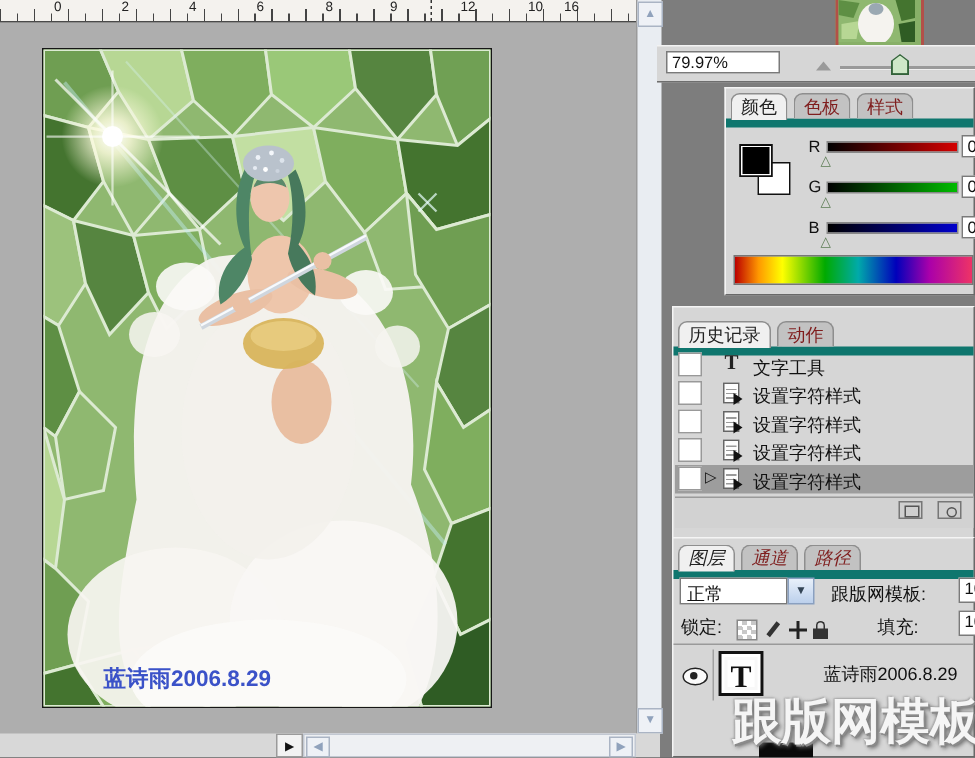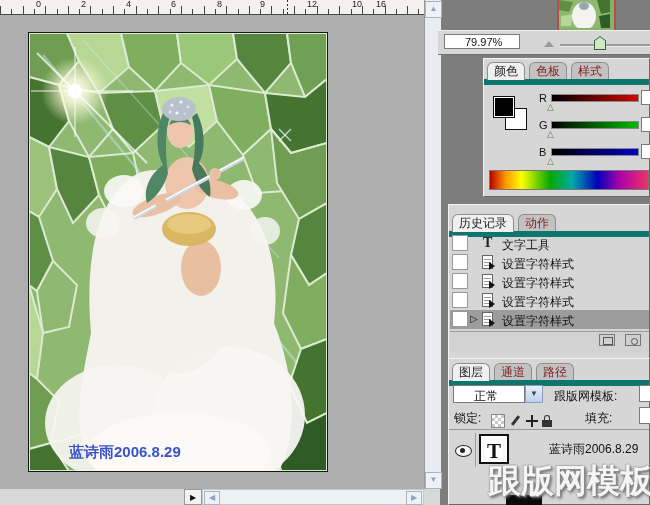--- a/index.html
+++ b/index.html
@@ -28,21 +28,21 @@
   #status-menu-btn{left:184px;top:0;width:18px;height:16px;background:#f2f2f2;border:1px solid #9a9a9a;box-sizing:border-box;}
   #status-menu-btn::before{content:"▶";font-size:8px;color:#111;position:absolute;left:5px;top:3px;}
   
   .palette{background:#d6d6d6;border:1px solid;border-color:#f4f4f4 #686868 #686868 #f4f4f4;box-sizing:border-box;}
   .tabrow{position:absolute;left:0;right:0;height:18px;border-bottom:6px solid #0f766e;}
   .tab{position:relative;float:left;height:17px;margin:1px 1px 0 3px;padding:0 6px;
        font-size:12px;line-height:16px;color:#222;background:#c2c2c2;
        border:1px solid #8e8e8e;border-bottom:none;border-radius:6px 6px 0 0;box-sizing:border-box;}
   .tab.active{background:#f0f0f0;height:18px;z-index:2;}
   .tab.inactive{color:#7f1d1d;}
-  .vbox{background:#fff;border:1px solid #7a7a7a;font-size:11px;color:#111;line-height:14px;padding-left:20px;box-sizing:border-box;}
+  .vbox{background:#fff;border:1px solid #7a7a7a;font-size:11px;color:#111;line-height:14px;padding-left:3px;box-sizing:border-box;}
   
   #nav-strip{left:438px;top:30px;width:212px;height:23px;background:#d6d6d6;
      border-top:1px solid #f2f2f2;border-bottom:1px solid #6e6e6e;}
   #nav-thumb{left:557px;top:0px;width:55px;height:30px;border:2px solid #b25048;border-top:none;background:#88b068;}
   #zoom-field{left:6px;top:3px;width:76px;height:15px;}
   #zoom-out-tri{left:106px;top:10px;width:0;height:0;border-left:5px solid transparent;border-right:5px solid transparent;border-bottom:6px solid #9a9a9a;}
   #zoom-track{left:122px;top:13px;width:118px;height:2px;background:#9a9a9a;border-bottom:1px solid #f0f0f0;}
   .house{clip-path:polygon(50% 0,100% 32%,100% 100%,0 100%,0 32%);}
   #zoom-thumb{left:156px;top:5px;width:12px;height:14px;background:#33633a;}
   #zoom-thumb-in{left:1px;top:1px;width:10px;height:12px;background:#cfe8c8;}
@@ -322,27 +322,27 @@
       <span class="hist-icon-doc"></span>
       <span class="hist-label">设置字符样式</span>
     </div>
     <div class="abs" style="left:1px;top:126px;width:199px;height:20px;border-top:1px solid #9a9a9a;background:#d2d2d2;">
       <div class="hist-btn" id="hist-btn-newdoc" style="right:34px;"></div>
       <div class="hist-btn" id="hist-btn-snap" style="right:8px;"></div>
     </div>
   </div>
 
   <div class="abs palette" id="layers-palette">
-    <div class="tabrow clearfix" style="top:3px;">
+    <div class="tabrow clearfix" style="top:3px;font-style:italic;">
       <div class="tab active">图层</div>
       <div class="tab inactive">通道</div>
       <div class="tab inactive">路径</div>
     </div>
     <div class="abs" id="blend-select">
-      <span class="mini-label" style="position:absolute;left:20px;top:2px;font-family:Liberation Serif, serif;">正常</span>
+      <span class="mini-label" style="position:absolute;left:4px;top:2px;font-family:Liberation Serif, serif;">正常</span>
     </div>
     <div class="abs" id="blend-arrow-btn"></div>
     <span class="abs mini-label" style="left:105px;top:29px;">跟版网模板:</span>
     <div class="abs vbox" style="left:190px;top:26px;width:36px;height:17px;">100%</div>
 
     <span class="abs mini-label" style="left:5px;top:51px;">锁定:</span>
     <span class="abs lock-icons" style="left:42px;top:52px;">
       <span id="lk-transp"></span>
       <span id="lk-brush"></span>
       <span id="lk-move"></span>

